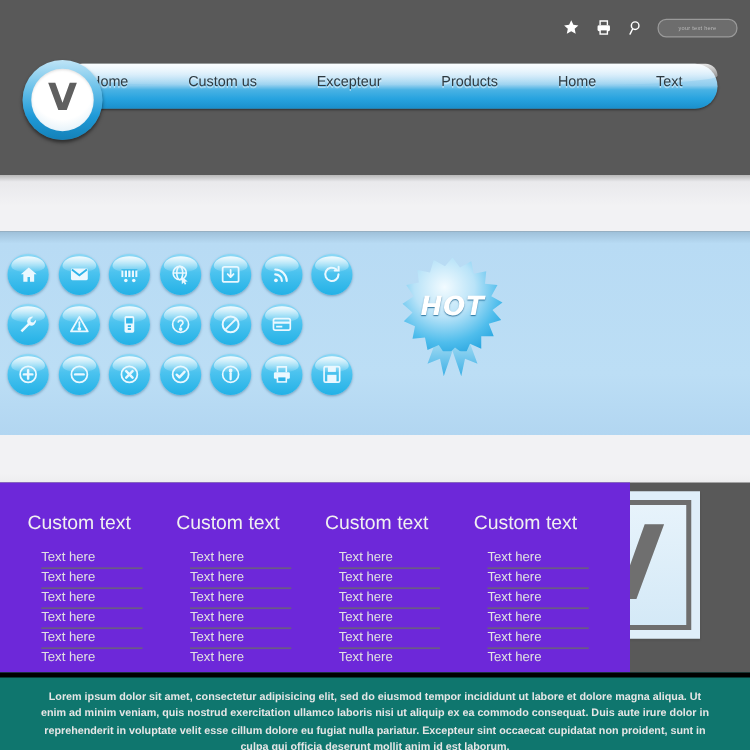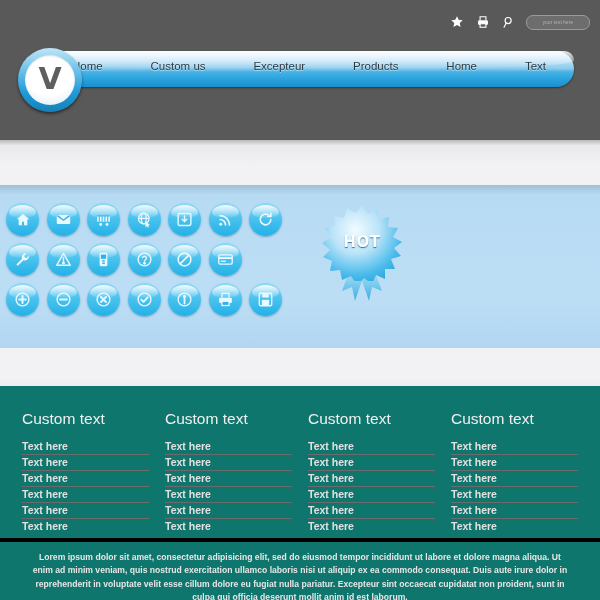--- a/index.html
+++ b/index.html
@@ -120,23 +120,24 @@
   }
   .hot-ribbon{
     position:absolute;left:16px;top:46px;width:52px;height:54px;
   }
   .hot-star{
     position:absolute;left:0;top:0;width:84px;height:76px;
   }
   .hot-label{
     position:absolute;left:0;top:28px;width:84px;text-align:center;
     font-family:"DejaVu Sans", sans-serif;
-    font-weight:bold;font-size:15px;color:#ffffff;letter-spacing:.5px;
+    font-weight:bold;font-size:21px;color:#ffffff;letter-spacing:.5px;
     text-shadow:0 1px 1px rgba(0,80,130,.75);
     z-index:5;
+    font-style:italic;
   }
 
   
   .logosquare{
     position:absolute;left:440px;top:208px;width:120px;height:118px;
     background:#dfeef9;padding:7px;box-sizing:border-box;
     box-shadow:0 1px 2px rgba(0,0,0,.12);
   }
   .logosquare-in{
     width:100%;height:100%;box-sizing:border-box;
@@ -150,29 +151,29 @@
   }
 
   
   .band2{
     position:absolute;left:0;top:348px;width:600px;height:38px;
     background:linear-gradient(to bottom,#f2f2f4 0%,#f2f2f4 82%,#ededef 100%);
   }
 
   
   .columns{
-    position:absolute;left:0;top:386px;width:600px;height:152px;
-    background:#0f766e;
+    position:absolute;left:0;top:386px;width:504px;height:152px;
+    background:#6d28d9;
     display:flex;padding:0 14px;box-sizing:border-box;
   }
   .col{flex:1;padding:0 8px;box-sizing:border-box;}
   .col h3{
     margin:24px 0 11px 0;font-weight:normal;font-size:15.5px;color:#f0f0f0;
   }
-  .col ul{list-style:none;margin:0;padding:0;font-weight:bold;}
+  .col ul{list-style:none;margin:11px;padding:0;}
   .col li{
     font-size:10.5px;color:#e2e2e2;padding:1px 0 2px 0;
     border-bottom:1px solid #6b6b6b;
   }
   .col li:last-child{border-bottom:none;}
 
   
   .footer{
     position:absolute;left:0;top:538px;width:600px;height:62px;
     background:#0f766e;

